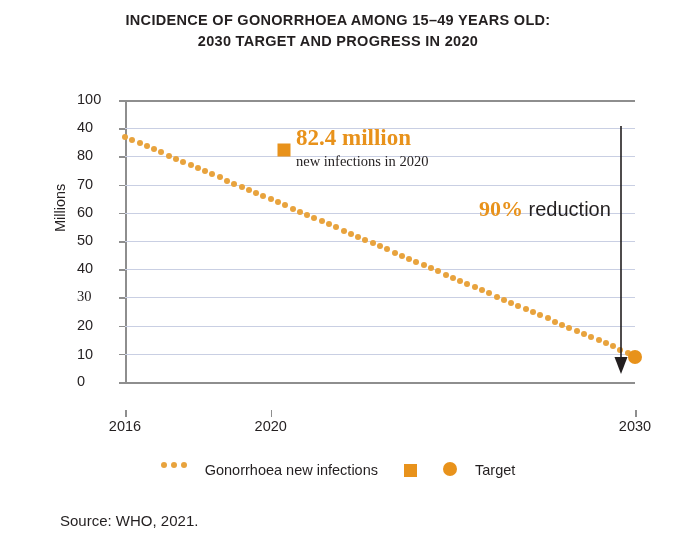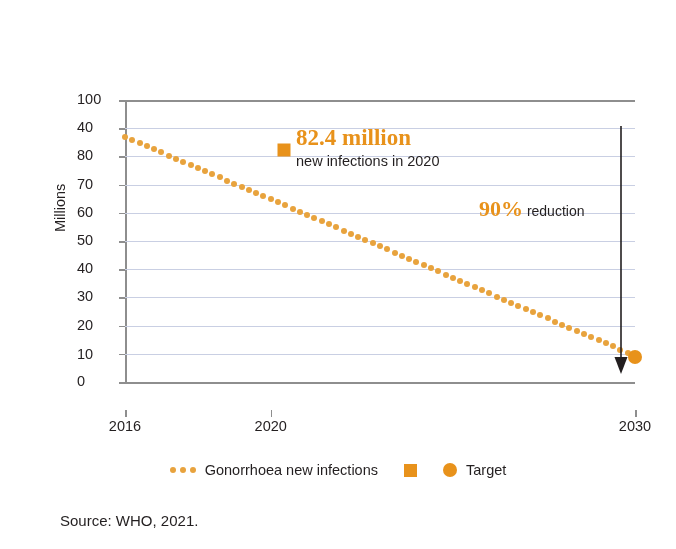--- a/index.html
+++ b/index.html
@@ -161,35 +161,36 @@
     font-weight: bold;
     color: #e8921b;
     line-height: 26px;
     display: block;
   }
   .ann-82 .sub {
     font-size: 14.5px;
     color: #231f20;
     display: block;
     margin-top: 2px;
+    font-family: Liberation Serif, serif;
   }
   .ann-90 {
     position: absolute;
     left: 479px;
     top: 196px;
     width: 190px;
   }
   .ann-90 .big {
     font-family: "Liberation Serif", serif;
     font-size: 22px;
     font-weight: bold;
     color: #e8921b;
   }
   .ann-90 .inline {
-    font-size: 14px;
+    font-size: 20px;
     color: #231f20;
   }
   .ann-90 .sub {
     display: block;
     font-size: 14.5px;
     color: #231f20;
     margin-top: 4px;
   }
   .arrow-svg {
     position: absolute;
@@ -207,22 +208,22 @@
     width: 676px;
     display: flex;
     justify-content: center;
     align-items: center;
     gap: 26px;
     font-size: 14.5px;
     color: #231f20;
   }
   .legend-item {
     display: flex;
-    align-items: center;
-    gap: 9px;
+    align-items: flex-start;
+    gap: 18px;
     white-space: nowrap;
   }
   .lg-dots {
     display: inline-flex;
     gap: 4px;
     align-items: center;
   }
   .lg-dots i {
     width: 6px;
     height: 6px;
@@ -251,38 +252,42 @@
     top: 512px;
     font-size: 15px;
     color: #231f20;
   }
 </style>
 </head>
 <body>
 
 <div class="page">
 
+  <div class="title-block">
+    <div class="title-line">INCIDENCE OF GONORRHOEA AMONG 15–49 YEARS OLD:</div>
+    <div class="title-line">2030 TARGET AND PROGRESS IN 2020</div>
+  </div>
 
   <div class="y-axis-title">Millions</div>
 
   <div class="chart-area">
     <div class="plot" id="plot">
       <div class="topline"></div>
       <div class="axis-left" style="top:0;"></div>
     <div class="axis-bottom" style="top: 282px;"></div>
         <div class="ytick-label" style="top: 282px;">0</div>
         <div class="ytick-mark" style="top: 282px;"></div>
         <div class="gridline" style="top: 253.8px;"></div>
         <div class="ytick-label" style="top: 255px;">10</div>
         <div class="ytick-mark" style="top: 253.8px;"></div>
         <div class="gridline" style="top: 225.6px;"></div>
         <div class="ytick-label" style="top: 225.6px;">20</div>
         <div class="ytick-mark" style="top: 225.6px;"></div>
         <div class="gridline" style="top: 197.4px;"></div>
-        <div class="ytick-label" style="top: 197.4px;">30</div>
+        <div class="ytick-label" style="top: 197.4px; font-family: Liberation Serif, serif;">30</div>
         <div class="ytick-mark" style="top: 197.4px;"></div>
         <div class="gridline" style="top: 169.2px;"></div>
         <div class="ytick-label" style="top: 169.2px;">40</div>
         <div class="ytick-mark" style="top: 169.2px;"></div>
         <div class="gridline" style="top: 141px;"></div>
         <div class="ytick-label" style="top: 141px;">50</div>
         <div class="ytick-mark" style="top: 141px;"></div>
         <div class="gridline" style="top: 112.8px;"></div>
         <div class="ytick-label" style="top: 112.8px;">60</div>
         <div class="ytick-mark" style="top: 112.8px;"></div>

